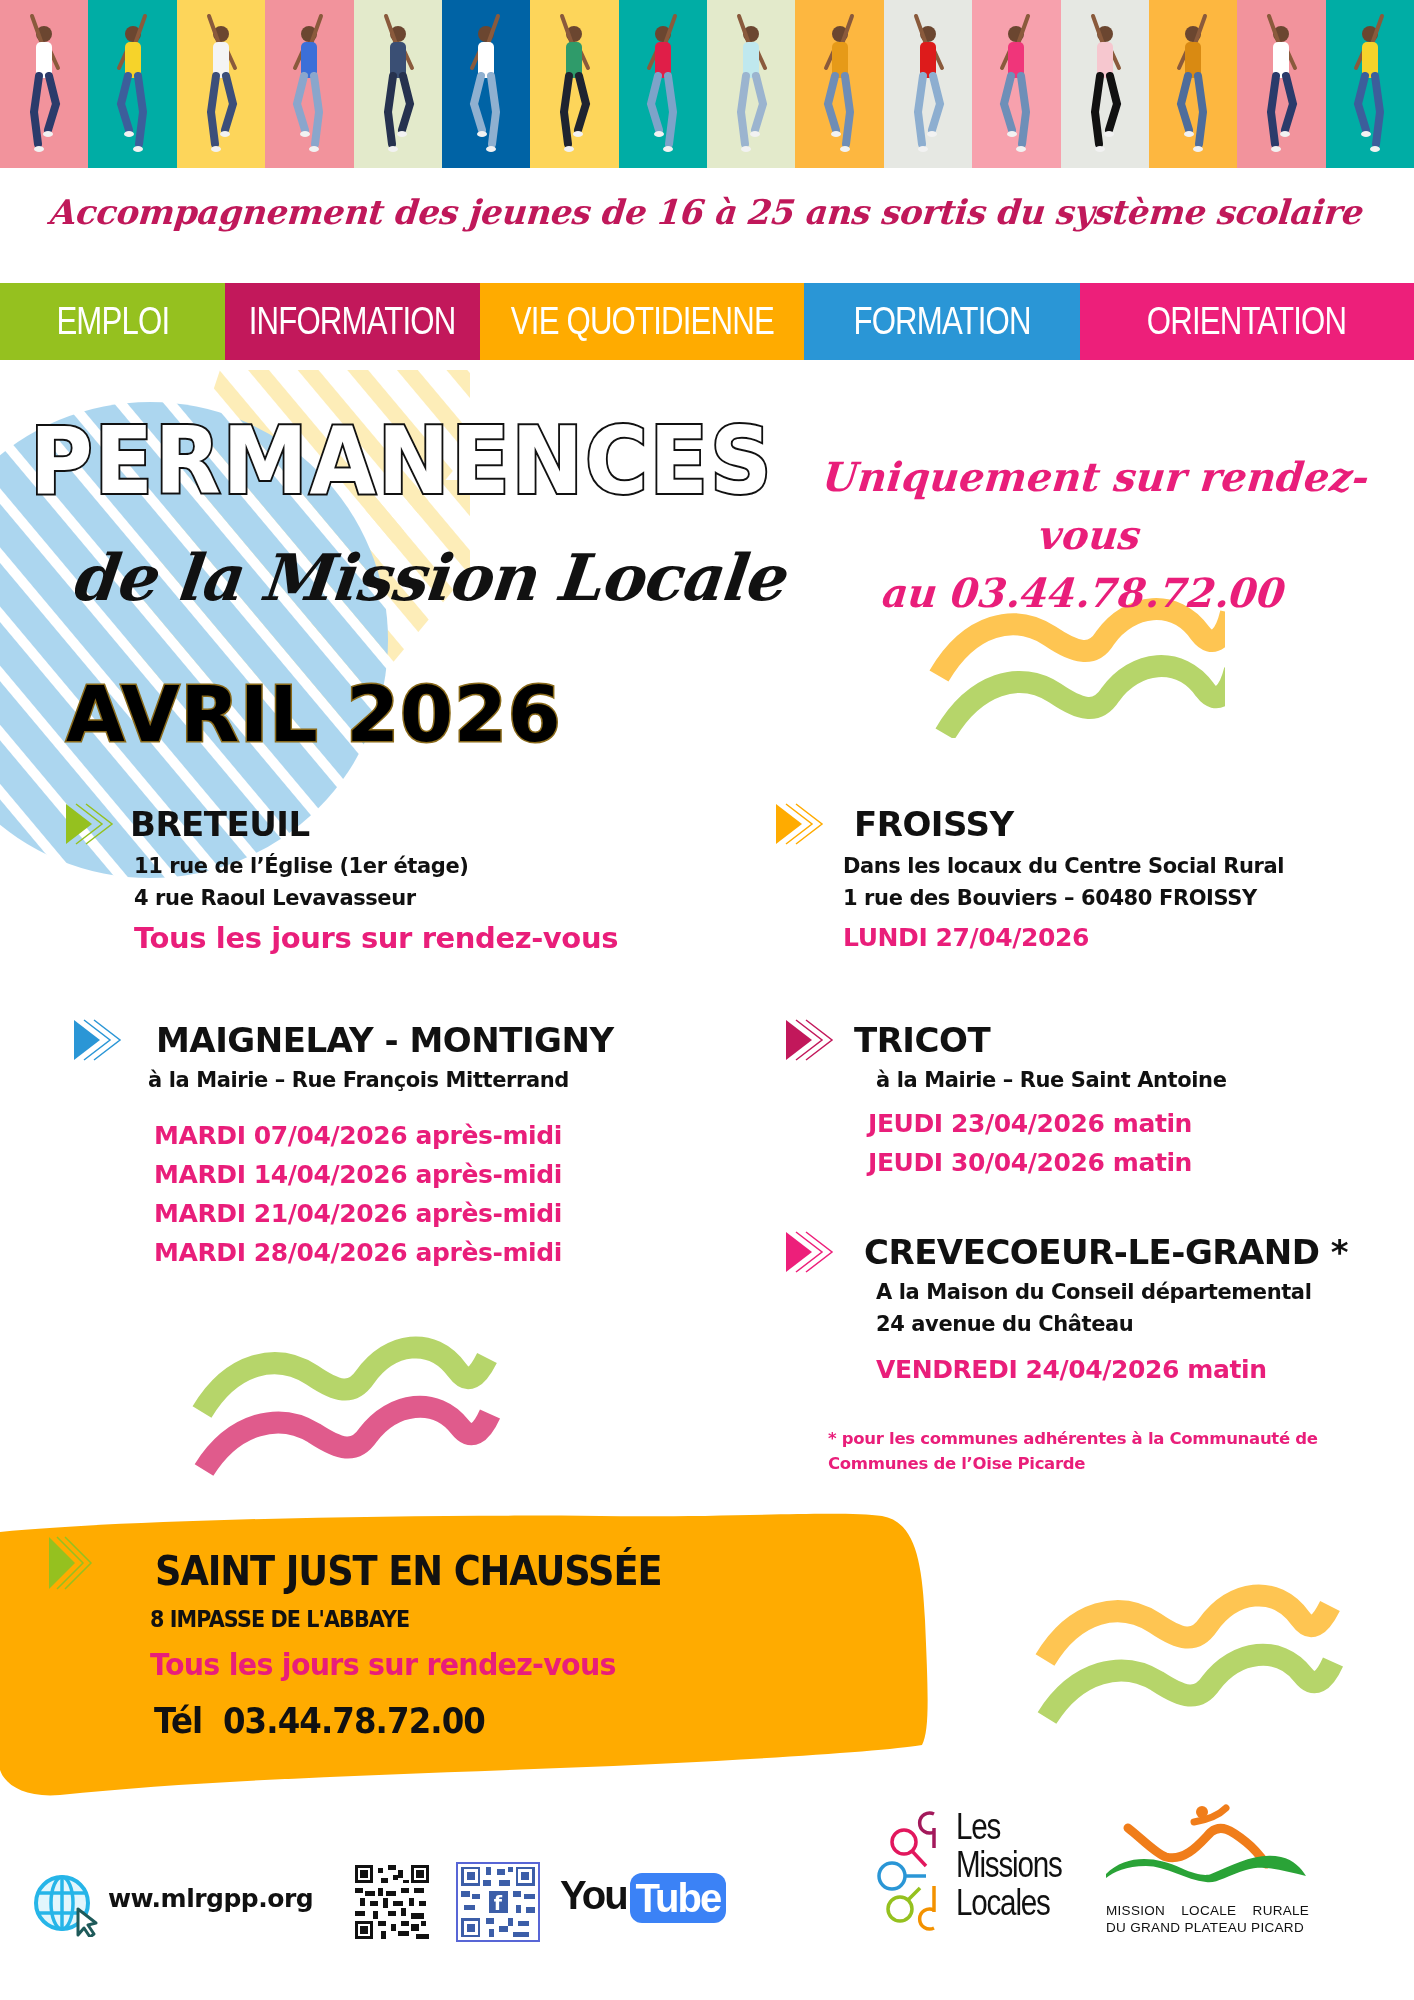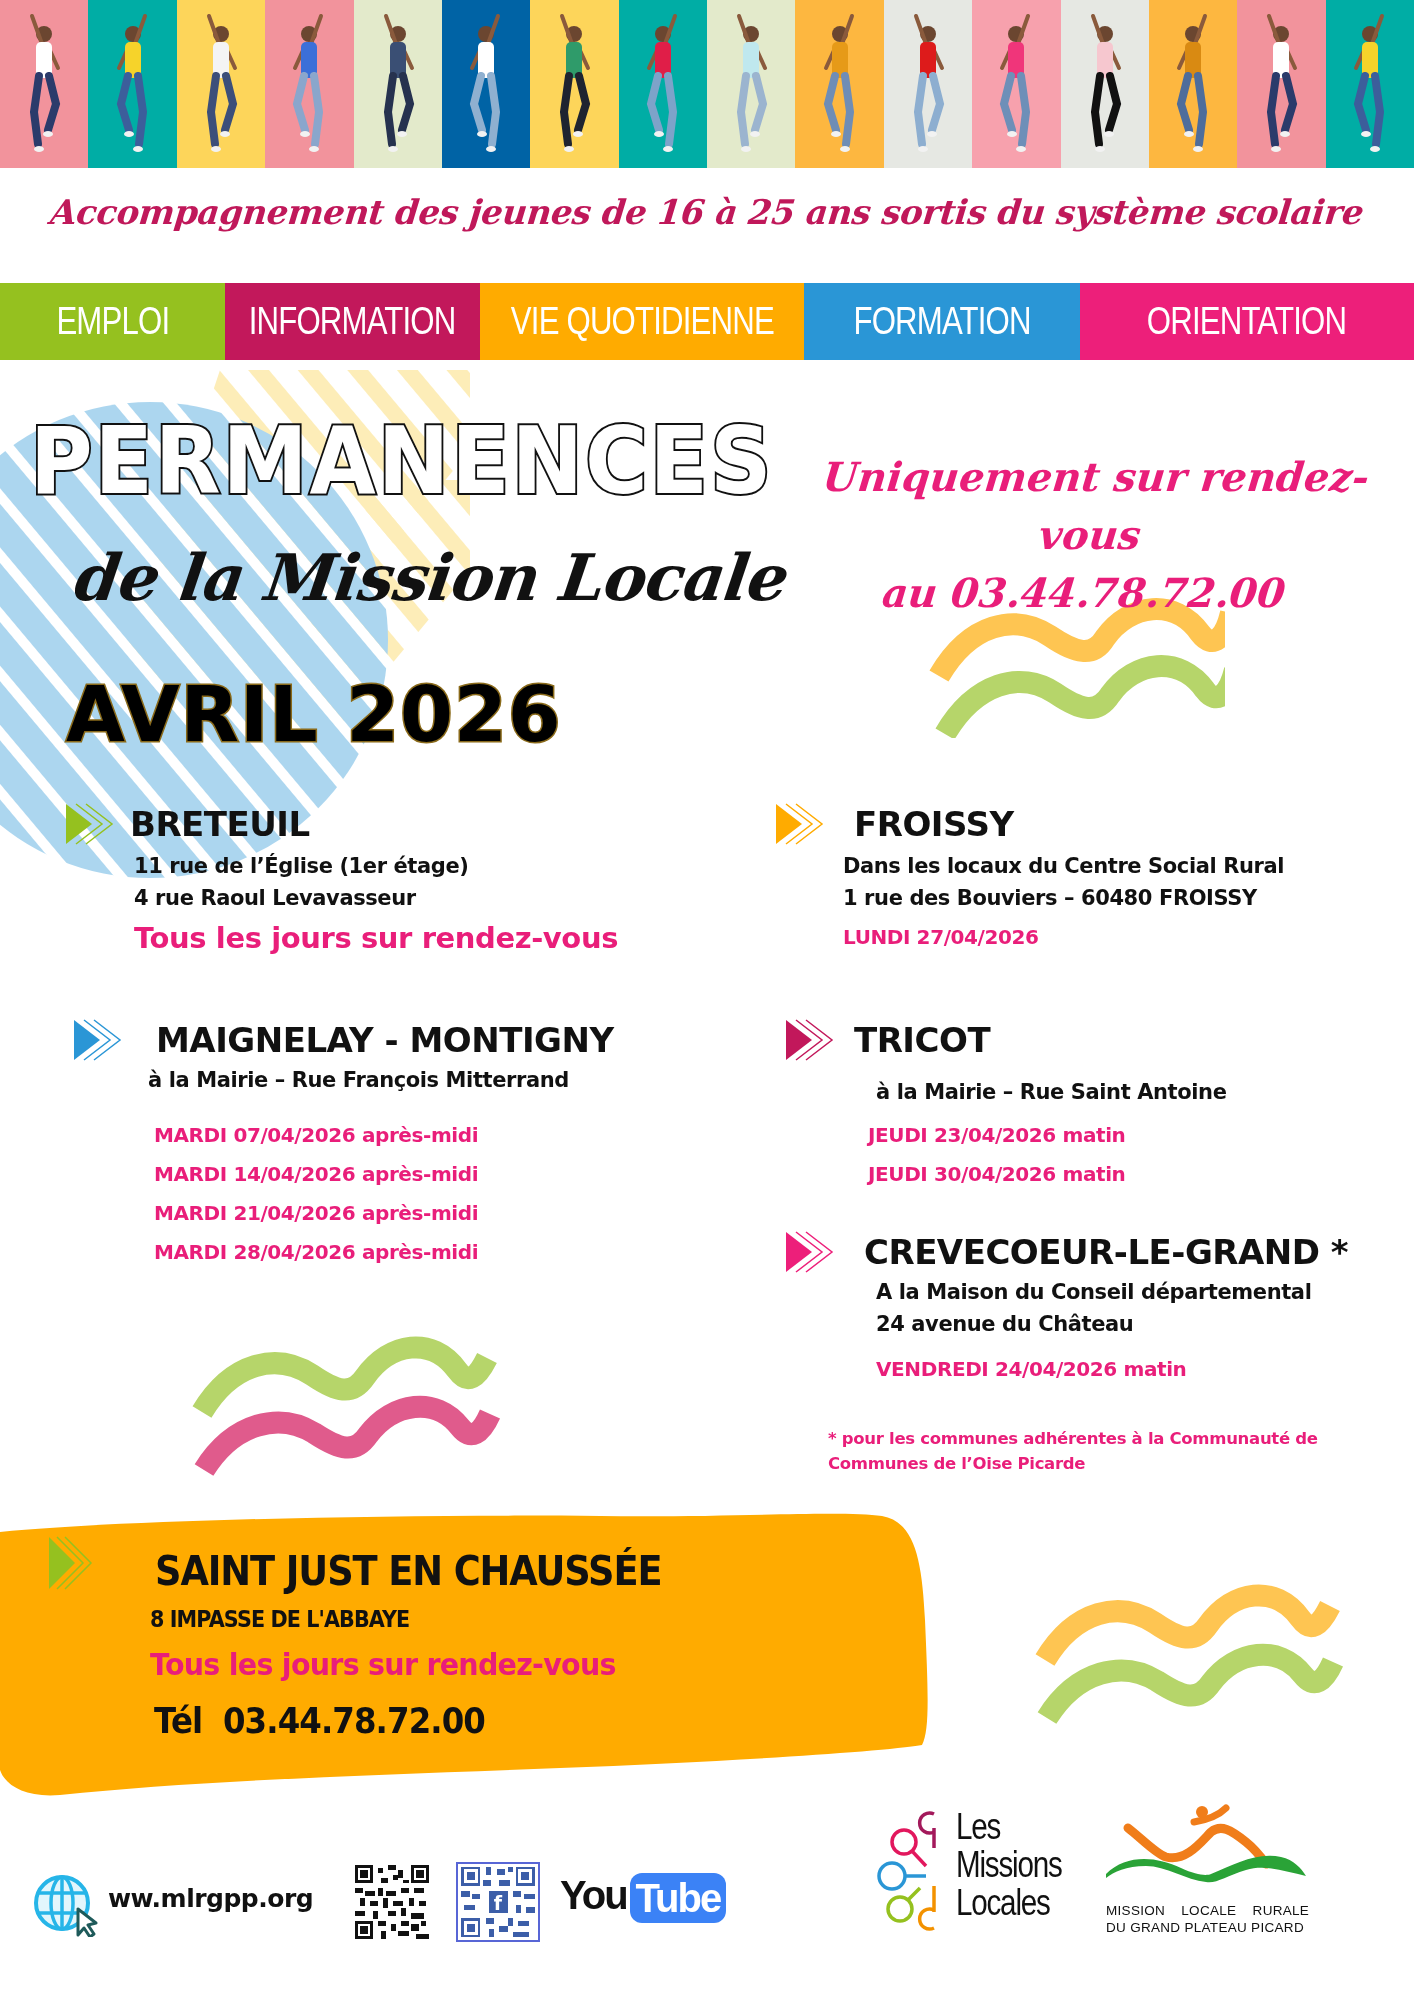--- a/index.html
+++ b/index.html
@@ -39,21 +39,21 @@
   .rdv { position: absolute; left: 800px; top: 448px; width: 580px; text-align: center;
          font-family: "DejaVu Serif", serif; font-style: italic; font-weight: bold; font-size: 40px;
          color: #e91e7a; line-height: 58px; transform: skewX(-6deg); }
 
   
   .loc { position: absolute; }
   .loc-head { display: flex; align-items: center; }
   .arrow { width: 64px; height: 48px; flex: none; }
   .loc-name { font-family: "DejaVu Sans", sans-serif; font-weight: bold; font-size: 34px; color: #111; letter-spacing: -0.5px; }
   .addr { font-family: "DejaVu Sans", sans-serif; font-weight: bold; font-size: 21px; color: #111; line-height: 32px; letter-spacing: -0.4px; }
-  .dates { font-family: "DejaVu Sans", sans-serif; font-weight: bold; font-size: 20px; color: #e91e7a; line-height: 39px; letter-spacing: -0.4px; }
+  .dates { font-family: "DejaVu Sans", sans-serif; font-weight: bold; font-size: 25px; color: #e91e7a; line-height: 39px; letter-spacing: -0.4px; }
   .dates-big { font-size: 29px; line-height: 40px; }
   .footnote { position: absolute; left: 828px; top: 1426px; width: 540px; font-family: "DejaVu Sans", sans-serif;
               font-weight: bold; font-size: 16.5px; color: #e91e7a; line-height: 25px; letter-spacing: -0.3px; }
 
   
   .sj-name { font-family: "DejaVu Sans", sans-serif; font-weight: bold; font-size: 40px; color: #111; letter-spacing: -1.2px; transform: scaleX(0.92); transform-origin: left; }
   .sj-addr { font-family: "DejaVu Sans", sans-serif; font-weight: bold; font-size: 23px; color: #111; letter-spacing: -1px; transform: scaleX(0.9); transform-origin: left; }
   .sj-rdv { font-family: "DejaVu Sans", sans-serif; font-weight: bold; font-size: 31px; color: #e91e7a; letter-spacing: -0.8px; transform: scaleX(0.92); transform-origin: left; }
   .sj-tel { font-family: "DejaVu Sans", sans-serif; font-weight: bold; font-size: 36px; color: #111; letter-spacing: -1px; transform: scaleX(0.9); transform-origin: left; white-space: pre; }
 
@@ -383,21 +383,21 @@
 
 <div class="loc" style="left:782px;top:1016px;">
   <div class="loc-head">
     <svg class="arrow" viewBox="0 0 64 48">
       <polygon points="4,4 30,24 4,44" fill="#c2185b"></polygon>
       <polyline points="14,4 40,24 14,44" fill="none" stroke="#c2185b" stroke-width="1.5"></polyline>
       <polyline points="24,4 50,24 24,44" fill="none" stroke="#c2185b" stroke-width="1.5"></polyline>
     </svg>
     <div class="loc-name" style="margin-left:8px">TRICOT</div>
   </div>
-  <div style="margin-left:94px;margin-top:12px">
+  <div style="margin-left:94px;margin-top:0px">
     <div class="addr">à la Mairie – Rue Saint Antoine</div>
   </div>
   <div style="margin-left:86px;margin-top:8px">
     <div class="dates">JEUDI 23/04/2026 matin</div>
     <div class="dates">JEUDI 30/04/2026 matin</div>
   </div>
 </div>
 
 <div class="loc" style="left:782px;top:1228px;">
   <div class="loc-head">

